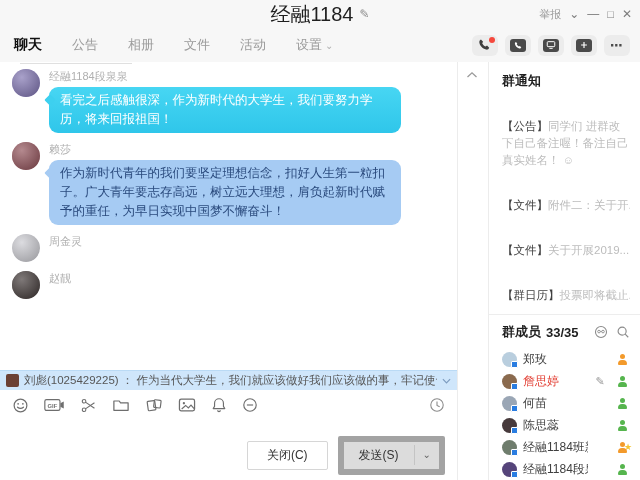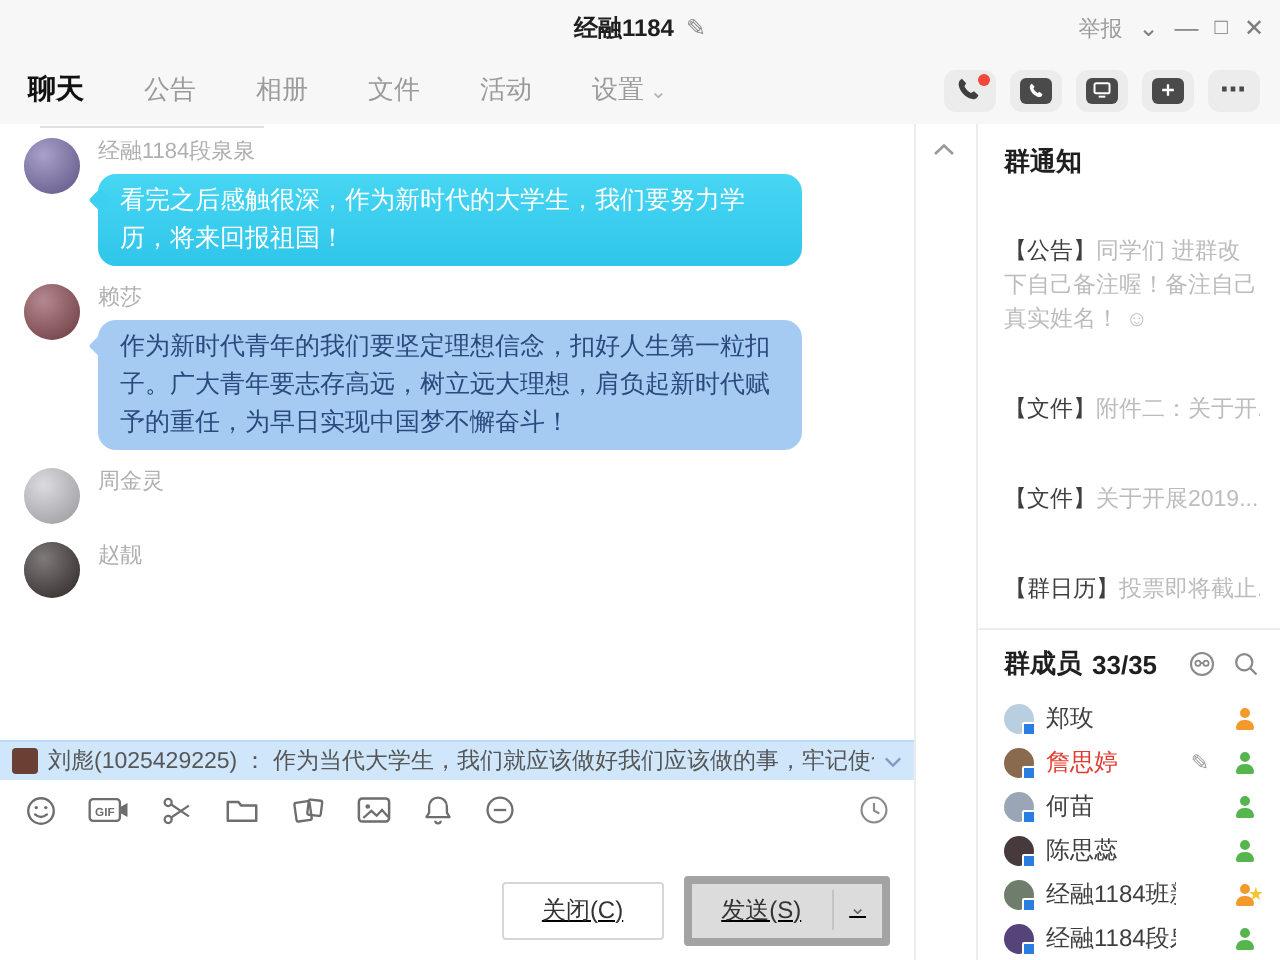--- a/index.html
+++ b/index.html
@@ -1,21 +1,21 @@
 <!DOCTYPE html>
 <html><head>
 <meta charset="utf-8">
 <style>
   html,body{margin:0;padding:0;}
   body{width:640px;height:480px;overflow:hidden;font-family:"Liberation Sans","DejaVu Sans",sans-serif;background:#fff;}
   .window{width:640px;height:480px;display:flex;flex-direction:column;background:#f7f7f7;position:relative;}
 
   
   .titlebar{height:28px;flex:none;display:flex;align-items:center;justify-content:center;position:relative;}
-  .title{font-size:12px;font-weight:bold;color:#1f1f1f;}
+  .title{font-size:20px;font-weight:normal;color:#1f1f1f;}
   .title-edit{margin-left:6px;font-size:12px;color:#8a8a8a;cursor:pointer;}
   .win-controls{position:absolute;right:8px;top:0;height:28px;display:flex;align-items:center;gap:8px;color:#7d7d7d;font-size:12px;}
   .report{font-size:11px;color:#9a9a9a;}
   .wc{cursor:pointer;line-height:1;}
   .wc.max{font-size:11px;}
 
   
   .tabbar{height:34px;flex:none;display:flex;align-items:center;padding:0 10px 0 14px;}
   .tab{margin-right:30px;font-size:13px;color:#9b9b9b;cursor:pointer;white-space:nowrap;}
   .tab.active{color:#111;font-weight:bold;font-size:14px;}
@@ -48,23 +48,23 @@
 
   .notice-strip{height:19px;flex:none;display:flex;align-items:center;gap:5px;padding:0 6px;background:#cfe6fb;border-top:1px solid #badaf5;font-size:11.5px;color:#565656;cursor:pointer;}
   .strip-avatar{width:13px;height:13px;border-radius:2px;flex:none;}
   .strip-text{flex:1;white-space:nowrap;overflow:hidden;min-width:0;}
   .strip-caret{flex:none;display:flex;align-items:center;}
 
   .toolbar{height:30px;flex:none;display:flex;align-items:center;gap:15px;padding:0 12px;}
   .tool{display:flex;align-items:center;cursor:pointer;}
   .toolbar-right{margin-left:auto;}
   .input-area{height:16px;flex:none;cursor:text;}
-  .btn-row{height:38px;flex:none;display:flex;align-items:center;justify-content:flex-end;gap:10px;padding:0 12px 6px;text-decoration:underline;}
+  .btn-row{height:38px;flex:none;display:flex;align-items:center;justify-content:flex-end;gap:10px;padding:0 12px 6px;}
   .btn-close{background:#fff;border:1px solid #d6d6d6;border-radius:2px;padding:5px 19px;font-size:12px;color:#333;cursor:pointer;}
-  .btn-send{display:flex;align-items:center;background:#dcdcdc;border:4px solid #a3a3a3;border-radius:2px;cursor:pointer;}
+  .btn-send{display:flex;align-items:center;background:#dcdcdc;border:6px solid #a3a3a3;border-radius:2px;cursor:pointer;}
   .btn-send .label{padding:5px 15px;font-size:12px;color:#333;}
   .btn-send .send-caret{padding:5px 8px;border-left:1px solid #c4c4c4;color:#666;font-size:10px;line-height:1;}
 
   
   .sidebar{flex:1;display:flex;min-width:0;background:#fff;}
   .gutter{width:30px;flex:none;display:flex;justify-content:center;padding-top:9px;}
   .collapse{width:14px;height:14px;cursor:pointer;}
   .panel{flex:1;min-width:0;border-left:1px solid #ececec;display:flex;flex-direction:column;}
   .notice-section{padding:10px 10px 8px 13px;}
   .notice-title{font-size:13px;font-weight:bold;color:#1f1f1f;margin-bottom:12px;}

